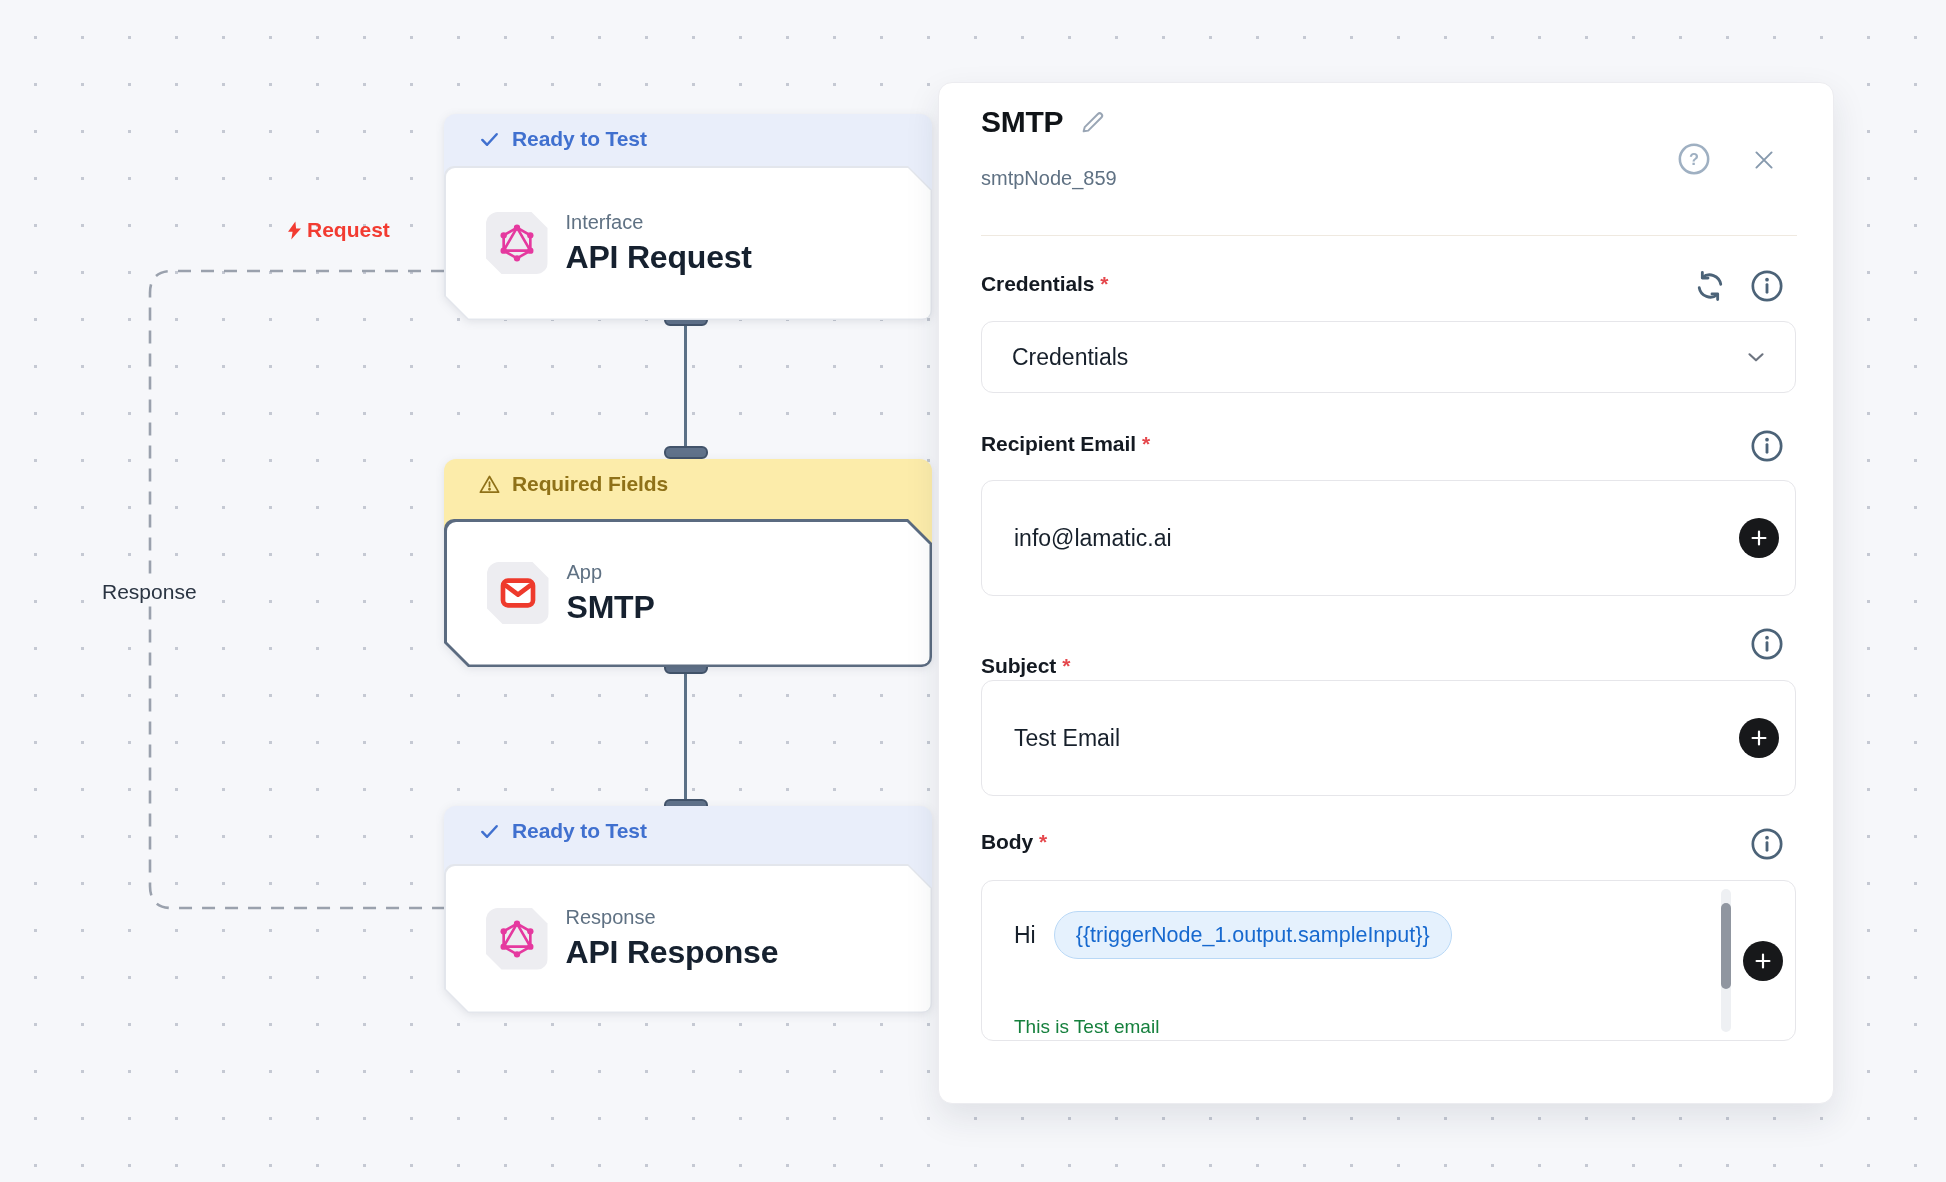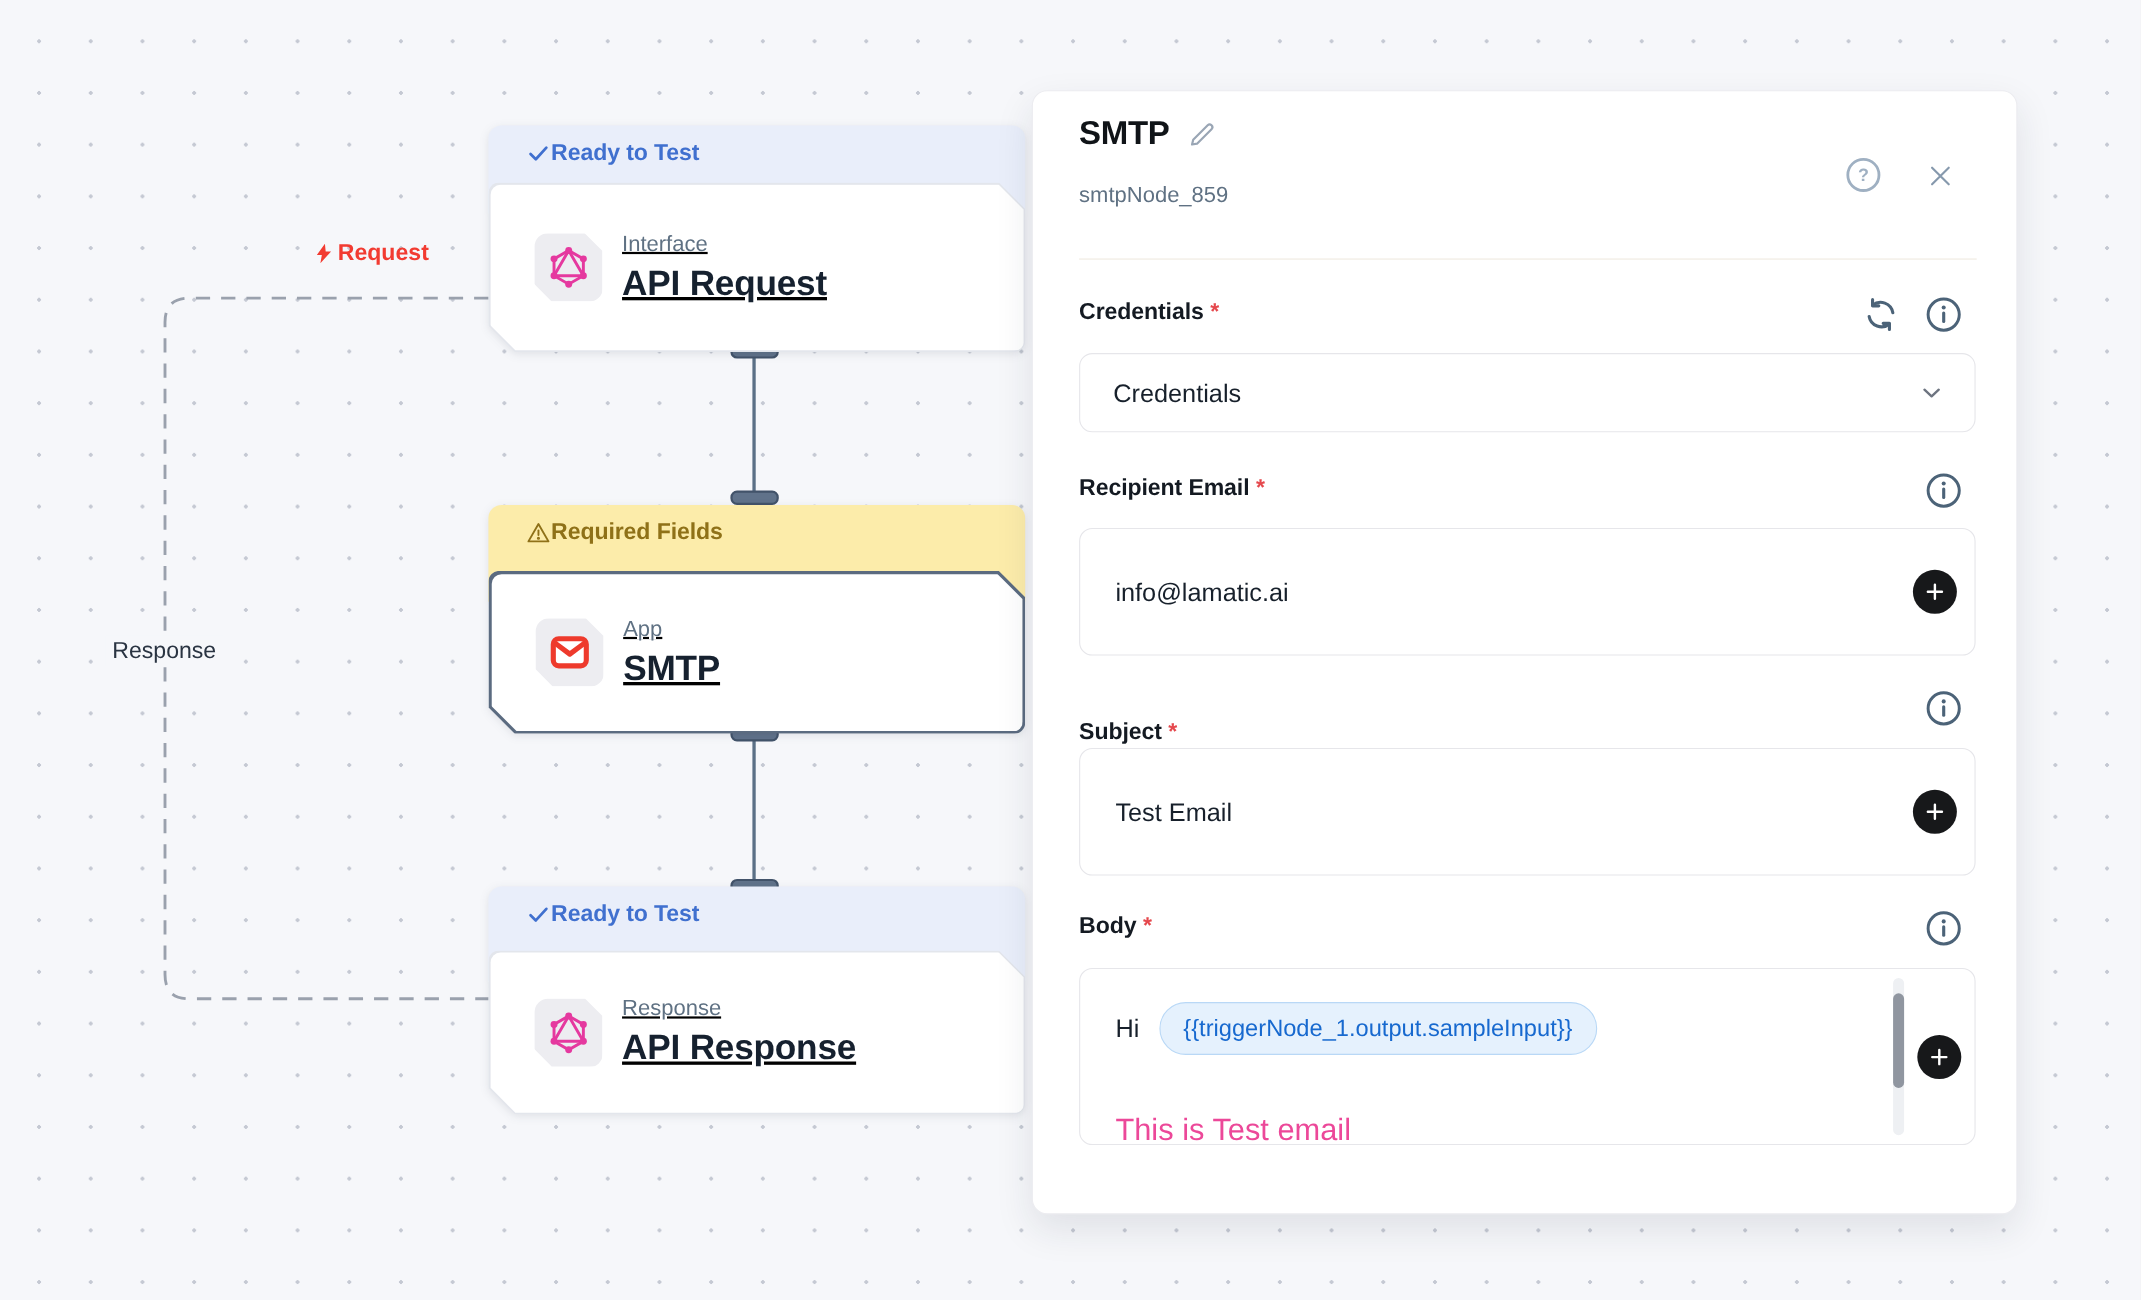--- a/index.html
+++ b/index.html
@@ -10,31 +10,31 @@
     background-size:47px 47px;background-position:12px 14px;}
   
   .dash-svg{position:absolute;left:0;top:0;z-index:1;}
   .flow-label{position:absolute;z-index:2;font-size:21px;background:#f6f7fa;padding:2px 6px;}
   .trigger-label{left:278px;top:216px;color:#f23b31;font-weight:700;display:flex;align-items:center;gap:2px;background:transparent;}
   .response-label{left:96px;top:578px;color:#2a3442;font-weight:400;}
   .conn-line{position:absolute;width:3px;background:#5b7086;z-index:2;}
   .conn-handle{position:absolute;width:44px;height:13px;border-radius:6px;background:#60728a;border:2px solid #42536a;box-sizing:border-box;z-index:3;}
   .node{position:absolute;left:444px;width:488px;z-index:4;filter:drop-shadow(0 2px 4px rgba(30,41,59,.10));}
   .node-badge{position:absolute;left:0;width:100%;border-radius:12px 12px 0 0;z-index:1;
-    display:flex;align-items:flex-start;padding:13px 0 0 34px;box-sizing:border-box;
+    display:flex;align-items:flex-start;gap:11px;padding:13px 0 0 34px;box-sizing:border-box;
     font-size:21px;font-weight:700;letter-spacing:-.1px;}
   .badge-blue{background:#e9eefa;color:#4070cf;}
   .badge-yellow{background:#fcecaa;color:#8f7118;}
   .node-badge .bicon{width:23px;height:23px;flex:0 0 auto;margin-top:1px;}
   .node-card{position:absolute;left:0;width:100%;z-index:2;
     clip-path:polygon(0 0,calc(100% - 24px) 0,100% 24px,100% 100%,24px 100%,0 calc(100% - 24px));
     border-radius:10px;}
   .node-card .inner{position:absolute;inset:1.5px;background:#ffffff;border-radius:9px;
     clip-path:polygon(0 0,calc(100% - 23px) 0,100% 23px,100% 100%,23px 100%,0 calc(100% - 23px));
-    display:flex;align-items:center;gap:18px;padding-left:40px;box-sizing:border-box;text-decoration:underline;}
+    display:flex;align-items:center;gap:18px;padding-left:40px;box-sizing:border-box;}
   .card-light{background:#e3e6ec;}
   .card-dark{background:#5b6b80;}
   .card-dark .inner{inset:2.5px;}
   .tile{width:62px;height:62px;background:#ededf1;border-radius:12px;flex:0 0 auto;
     clip-path:polygon(0 0,calc(100% - 16px) 0,100% 16px,100% 100%,16px 100%,0 calc(100% - 16px));
     display:flex;align-items:center;justify-content:center;}
   .tile svg{width:40px;height:40px;}
   .node-texts{display:flex;flex-direction:column;gap:5px;}
   .node-cat{font-size:20px;color:#5f7183;}
   .node-title{font-size:32px;font-weight:700;color:#16212f;letter-spacing:-.2px;}
@@ -59,21 +59,21 @@
   .text-input{padding-left:32px;}
   .plus-btn{position:absolute;right:16px;top:50%;transform:translateY(-50%);width:40px;height:40px;border-radius:50%;
     background:#17181a;display:flex;align-items:center;justify-content:center;cursor:pointer;}
   .plus-btn svg{width:22px;height:22px;}
   .body-box{position:absolute;left:42px;top:797px;width:815px;height:161px;border:1.5px solid #e6e6ea;
     border-radius:12px;box-sizing:border-box;overflow:hidden;cursor:text;}
   .body-line1{position:absolute;left:32px;top:30px;display:flex;align-items:center;gap:18px;height:48px;}
   .body-hi{font-size:23px;color:#17202b;}
   .var-chip{height:48px;box-sizing:border-box;border:1.5px solid #b9d8f6;background:#e5f1fd;border-radius:24px;
     display:flex;align-items:center;padding:0 21px;font-size:21.5px;color:#1769cf;white-space:nowrap;cursor:pointer;}
-  .body-line2{position:absolute;left:32px;top:133px;font-size:28px;color:#ec4899;line-height:26px;}
+  .body-line2{position:absolute;left:32px;top:133px;font-size:19px;color:#15803d;line-height:26px;}
   .scroll-track{position:absolute;right:64px;top:8px;width:10px;height:143px;border-radius:5px;background:#eef0f3;}
   .scroll-thumb{position:absolute;left:0;top:14px;width:10px;height:86px;border-radius:5px;background:#9096a0;cursor:grab;}
   .body-plus{right:12px;}
 </style>
 </head>
 <body>
 
 <div id="stage">
 
   <svg class="dash-svg" width="1946" height="1182">

